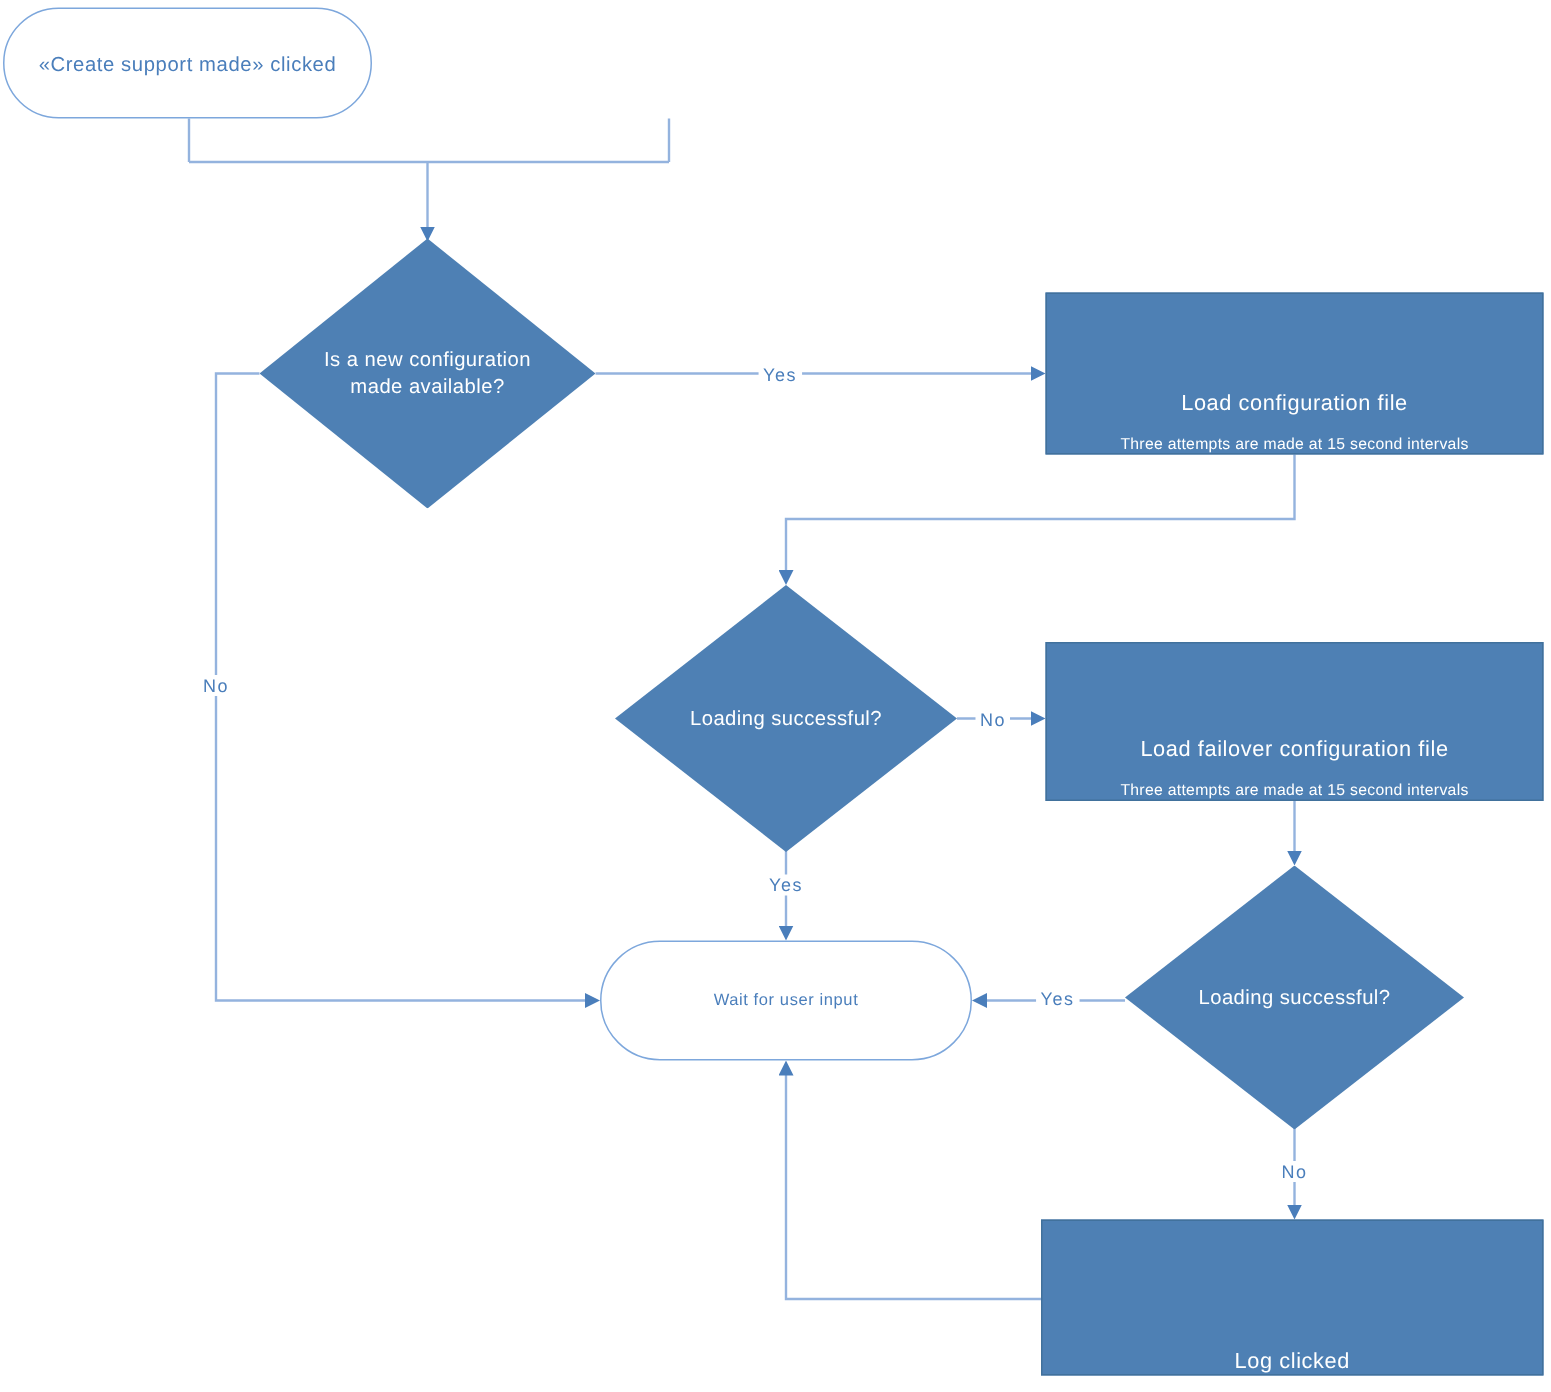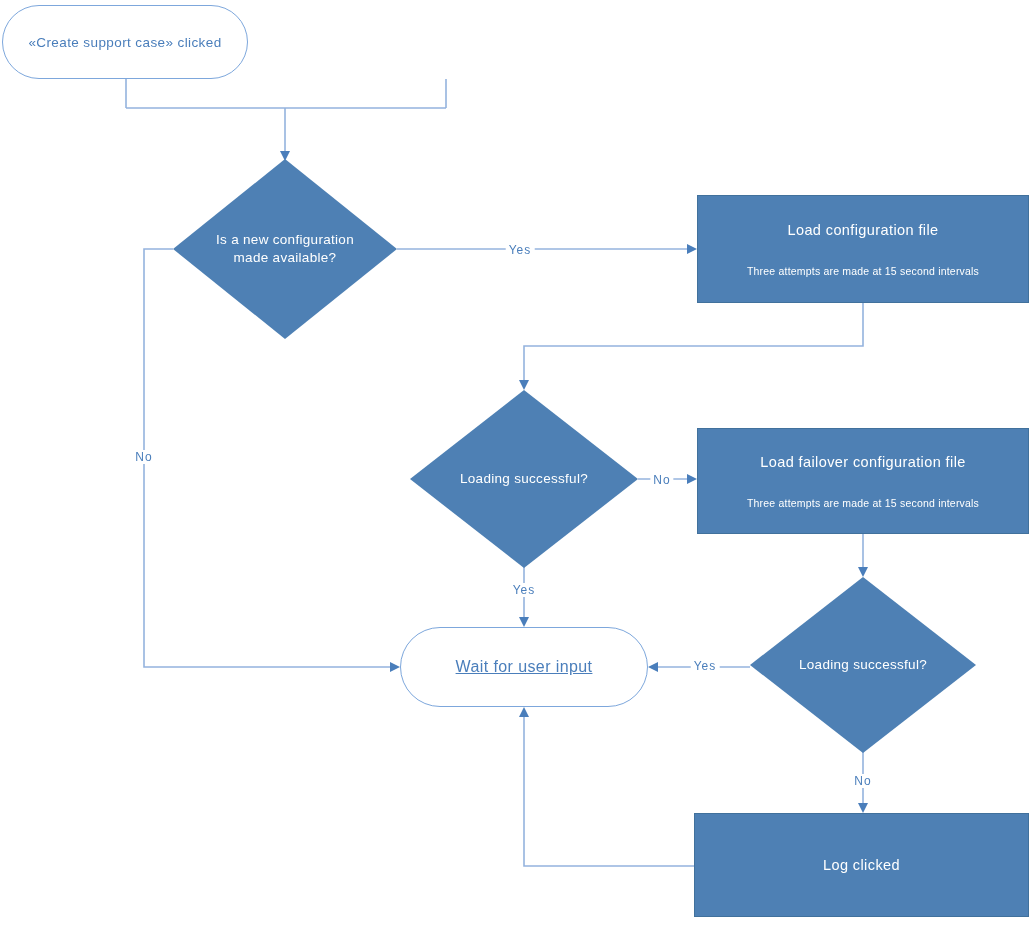--- a/index.html
+++ b/index.html
@@ -53,39 +53,39 @@
     border-radius:37px;
     color:var(--outline-text);
     font-size:13.5px;
     letter-spacing:.4px;
   }
   .stadium{
     background:var(--background);
     border:1.3px solid var(--outline-stroke);
     border-radius:40px;
     color:var(--outline-text);
-    font-size:16px;
+    font-size:11px;
     letter-spacing:.4px;
-    text-decoration:underline;
   }
   .decision{
     background:var(--node-fill);
     clip-path:polygon(50% 0,100% 50%,50% 100%,0 50%);
     color:var(--node-text);
     font-size:13.5px;
     line-height:1.35;
     letter-spacing:.3px;
   }
   .decision .node-label{max-width:160px;}
   .process{
     background:var(--node-fill);
     border:1px solid var(--node-border);
     color:var(--node-text);
     flex-direction:column;
-    gap:27px;
+    gap:13px;
+    justify-content:flex-end;
   }
   .process-title{
     font-size:14.5px;
     letter-spacing:.4px;
   }
   .process-subtitle{
     font-size:10.5px;
     letter-spacing:.2px;
   }
   .edge-label{
@@ -117,21 +117,21 @@
     <path d="M863 303 V346 H524 V381" marker-end="url(#arrow)"></path>
     <path d="M638 479 H688" marker-end="url(#arrow)"></path>
     <path d="M524 567 V618" marker-end="url(#arrow)"></path>
     <path d="M863 533 V568" marker-end="url(#arrow)"></path>
     <path d="M750 667 H657" marker-end="url(#arrow)"></path>
     <path d="M863 751 V804" marker-end="url(#arrow)"></path>
     <path d="M694 866 H524 V716" marker-end="url(#arrow)"></path>
   </svg>
 
   <div class="node terminator" style="left:2px;top:5px;width:246px;height:74px">
-    <span class="node-label">«Create support case» clicked</span>
+    <span class="node-label">«Create support made» clicked</span>
   </div>
 
 
   <div class="node decision" style="left:173px;top:159px;width:224px;height:180px">
     <span class="node-label">Is a new configuration made available?</span>
   </div>
 
   <div class="node process" style="left:697px;top:195px;width:332px;height:108px">
     <div class="process-title">Load configuration file</div>
     <div class="process-subtitle">Three attempts are made at 15 second intervals</div>

